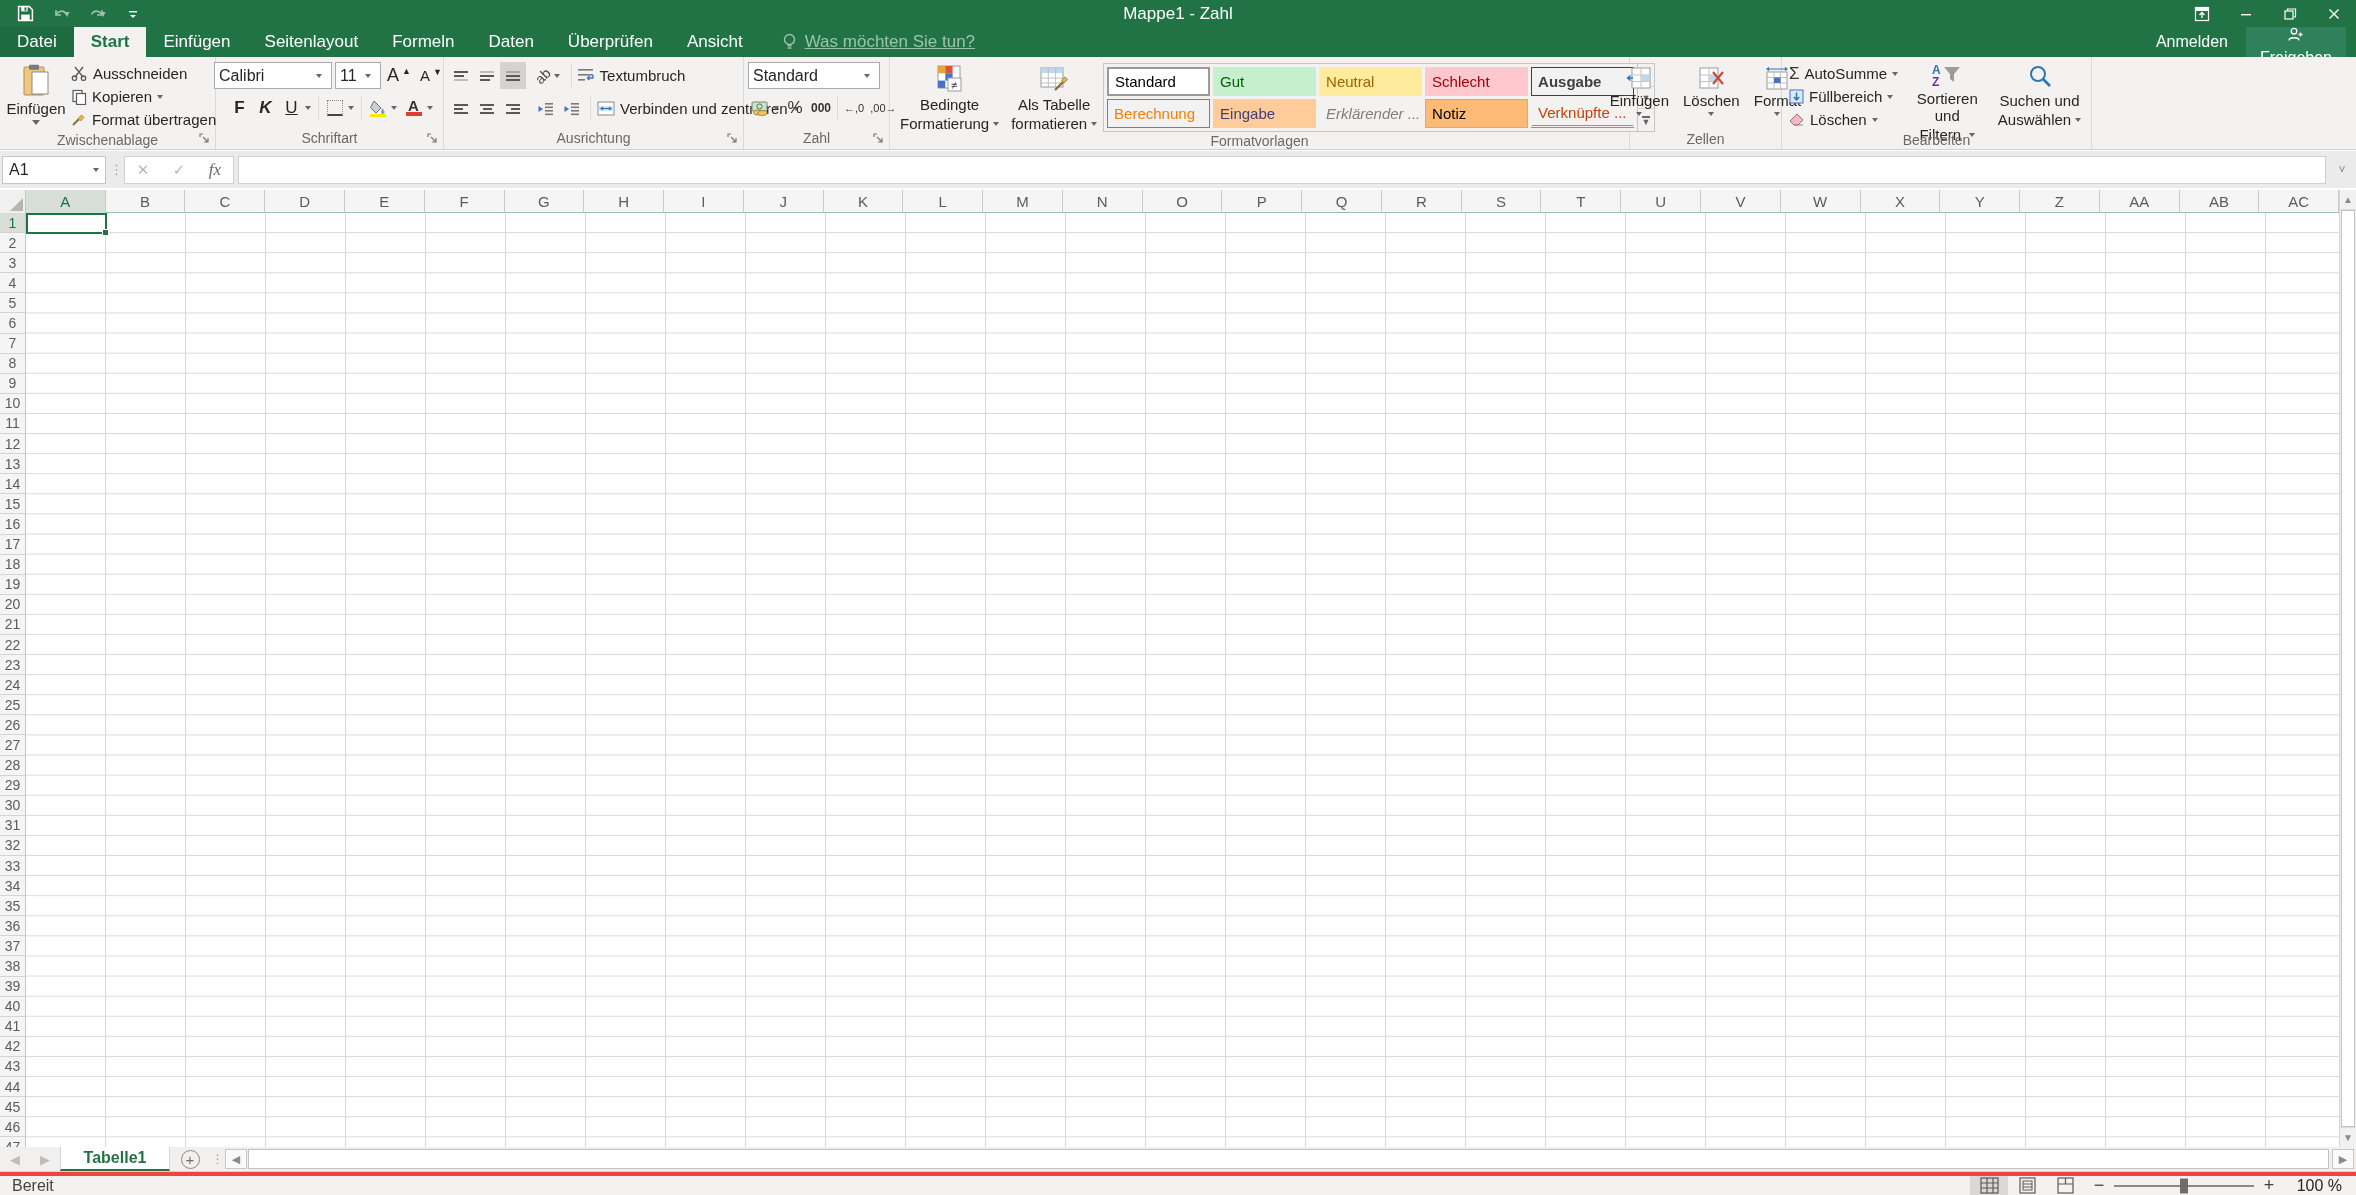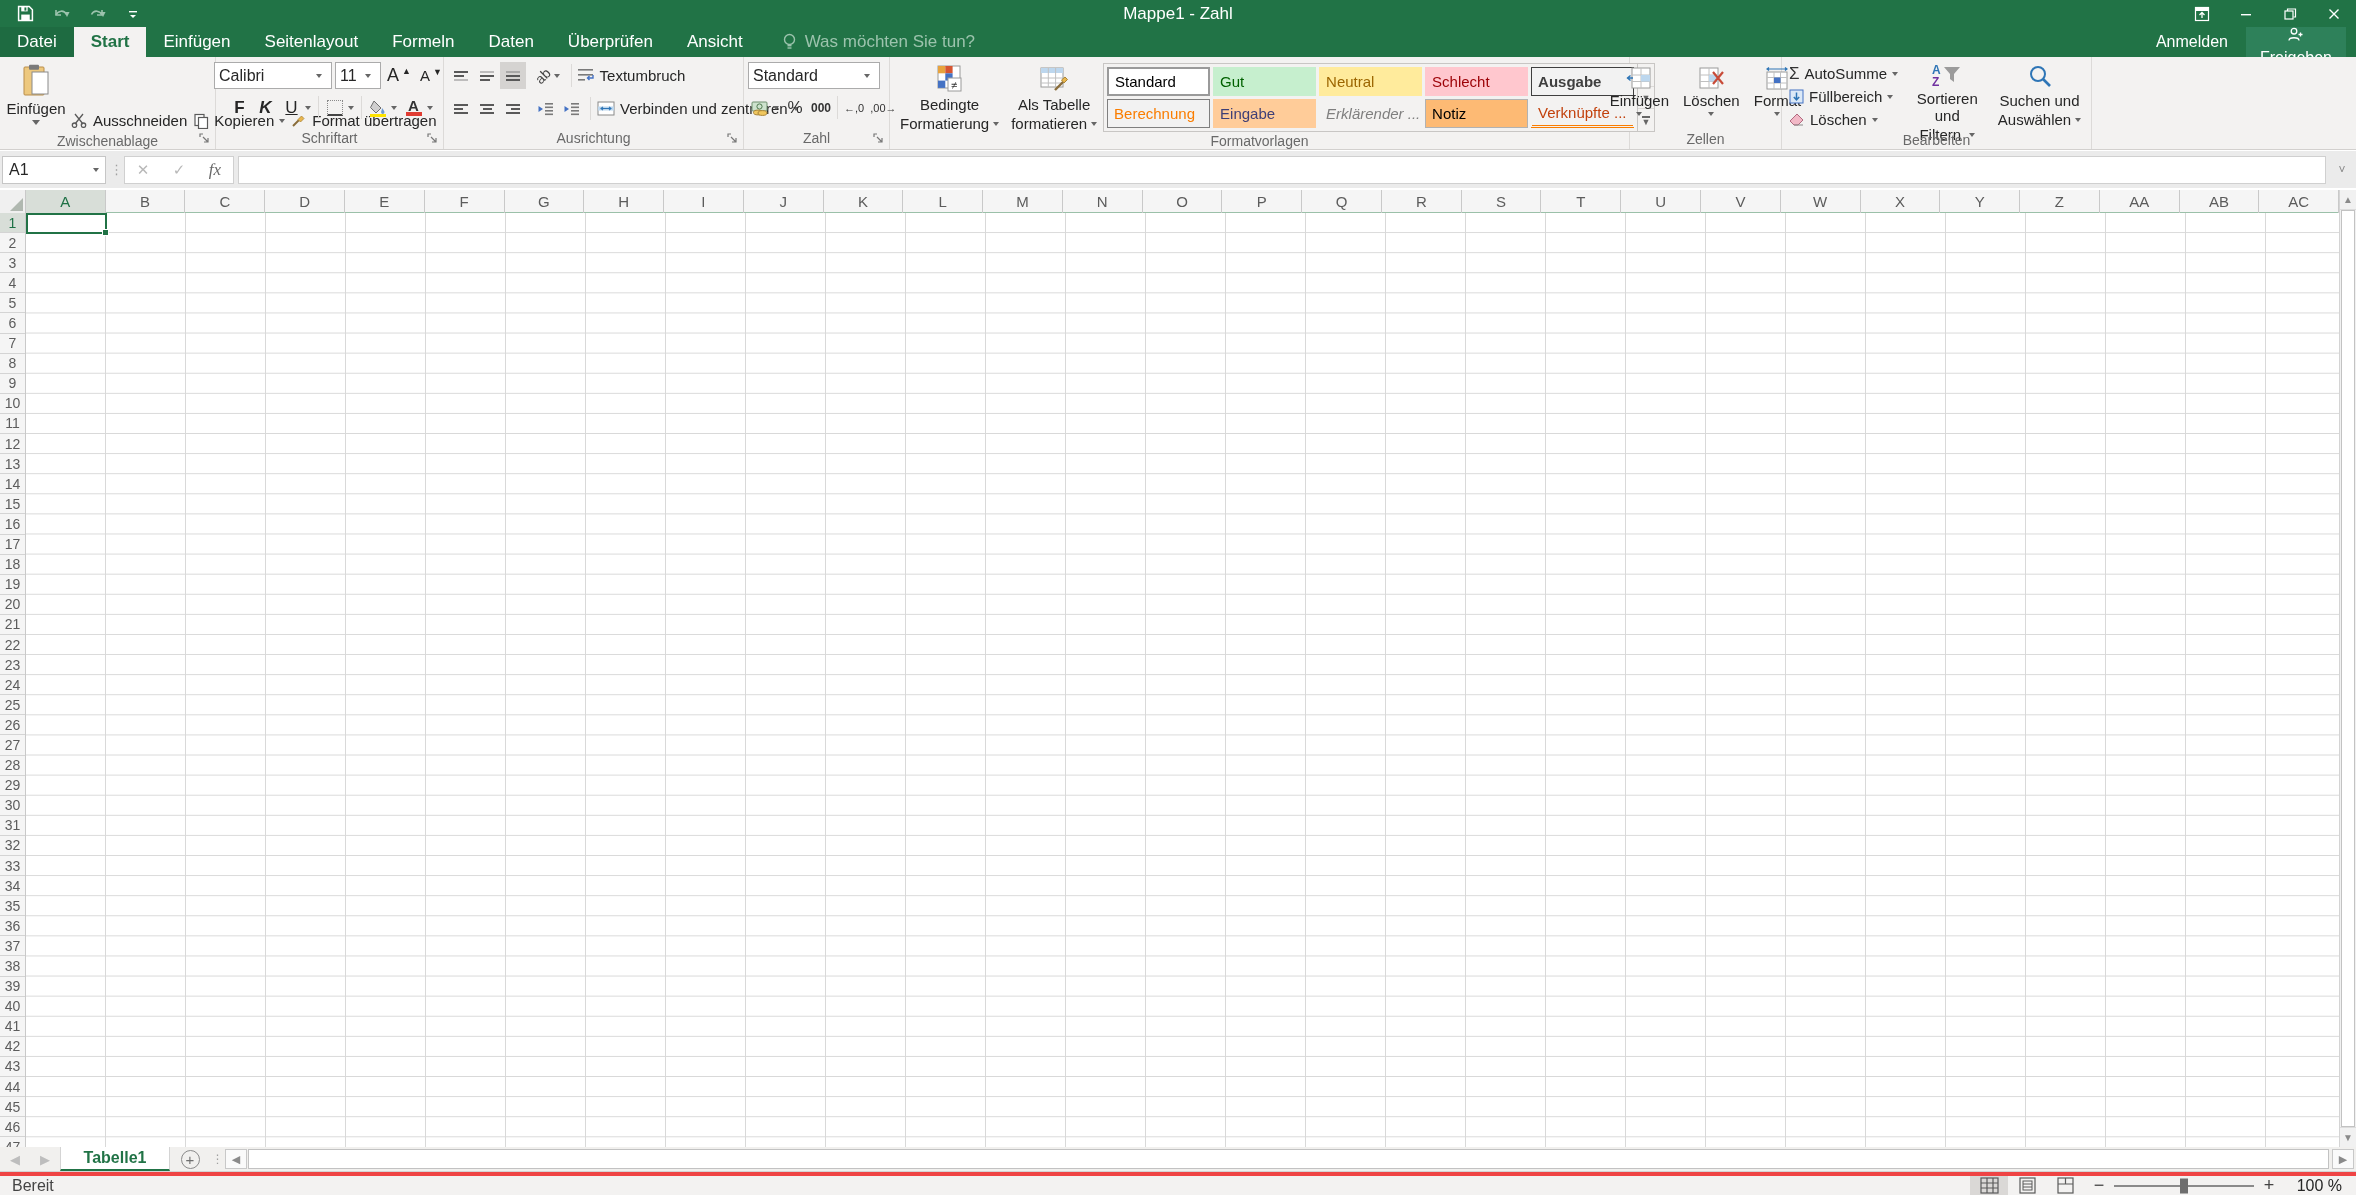--- a/index.html
+++ b/index.html
@@ -15,21 +15,21 @@
   .qat-dd { font-size:10px; color:#9cc3ad; margin-left:-6px; }
   .title-text { position:absolute; left:0; right:0; text-align:center; font-size:17px; color:#fff; pointer-events:none; }
   .win-btns { position:absolute; right:0; top:0; display:flex; height:27px; }
   .win-btn { width:44px; height:27px; display:flex; align-items:center; justify-content:center; color:#fff; }
 
   
   .tabrow { position:absolute; left:0; top:27px; width:100%; height:30px; background:#217346; display:flex; align-items:stretch; color:#fff; }
   .mtab { padding:0 17px; display:flex; align-items:center; font-size:17px; cursor:default; }
   .mtab.file { background:#1e6b41; font-weight:400; }
   .mtab.active { background:#f3f2f1; color:#217346; font-weight:700; }
-  .tellme { display:flex; align-items:center; gap:8px; margin-left:22px; color:#9cc3ad; font-size:17px; }
+  .tellme { display:flex; align-items:center; gap:8px; margin-left:22px; color:#9cc3ad; font-size:17px;text-decoration:underline; }
   .tabrow-right { margin-left:auto; display:flex; align-items:center; gap:4px; padding-right:10px; }
   .signin { font-size:16px; color:#fff; padding:0 14px; }
   .share { display:flex; align-items:center; gap:7px; font-size:16px; color:#fff; background:#2e815a; height:100%; padding:0 14px;flex-direction:column; }
 
   
   .ribbon { position:absolute; left:0; top:57px; width:100%; height:93px; background:#f3f2f1; border-bottom:1px solid #d2d0ce; display:flex; align-items:stretch; }
   .rgroup { position:relative; display:flex; flex-direction:column; border-right:1px solid #dcdad8; padding:3px 4px 0 4px; }
   .rgroup-content { flex:1; display:flex; align-items:flex-start; }
   .rgroup-label { height:20px; text-align:center; font-size:14px; color:#696969; line-height:18px; }
   .launcher { position:absolute; right:3px; bottom:3px; width:15px; height:15px; display:flex; align-items:center; justify-content:center; }
@@ -217,21 +217,21 @@
           <span>
             <svg width="30" height="34" viewBox="0 0 30 34">
                 <rect x="3" y="3" width="20" height="28" rx="1" fill="#edc87e" stroke="#b98d4a"></rect>
                 <rect x="8" y="0.8" width="10" height="5" rx="1" fill="#7a7a7a"></rect>
                 <rect x="11" y="8" width="16" height="22" fill="#fff" stroke="#8a8a8a"></rect>
               </svg>
           </span>
           <span class="blabel">Einfügen</span>
           <span class="dd" style="margin-top:3px;"></span>
         </div>
-        <div style="display:flex; flex-direction:row; padding-top:2px;margin-top:47px;">
+        <div style="display:flex; flex-direction:column; padding-top:2px;">
           <div class="smallrow">
             <span>
               <svg width="17" height="15" viewBox="0 0 17 15">
                   <path d="M4 1 L12 11 M12 1 L4 11" stroke="#5a5a5a" stroke-width="1.3" fill="none"></path>
                   <circle cx="3.5" cy="12.2" r="2.2" fill="none" stroke="#5a5a5a" stroke-width="1.3"></circle>
                   <circle cx="12.5" cy="12.2" r="2.2" fill="none" stroke="#5a5a5a" stroke-width="1.3"></circle>
                 </svg>
             </span>
             <span>Ausschneiden</span>
           </div>

